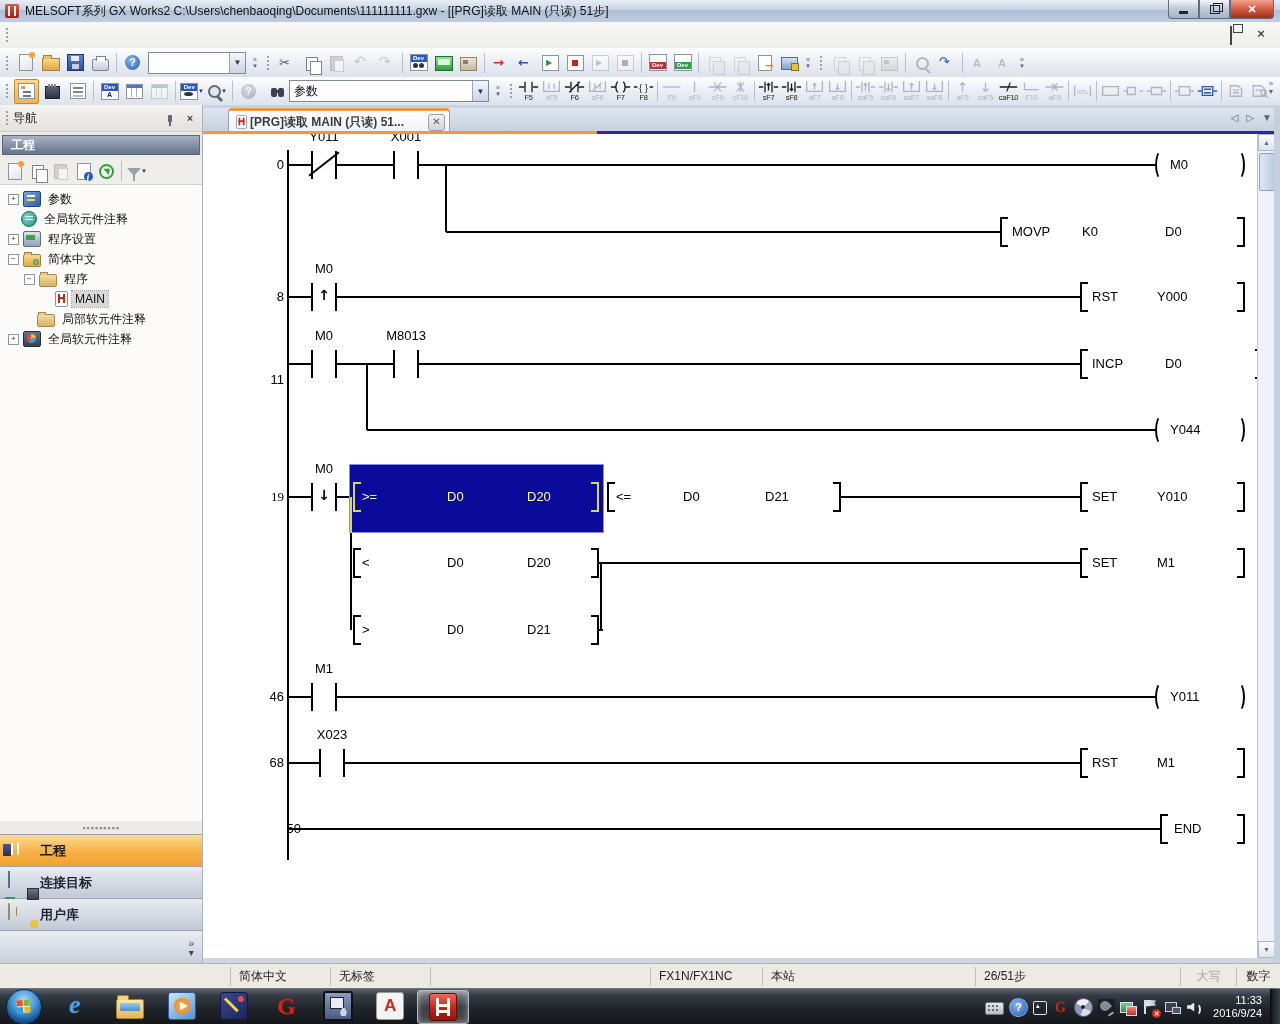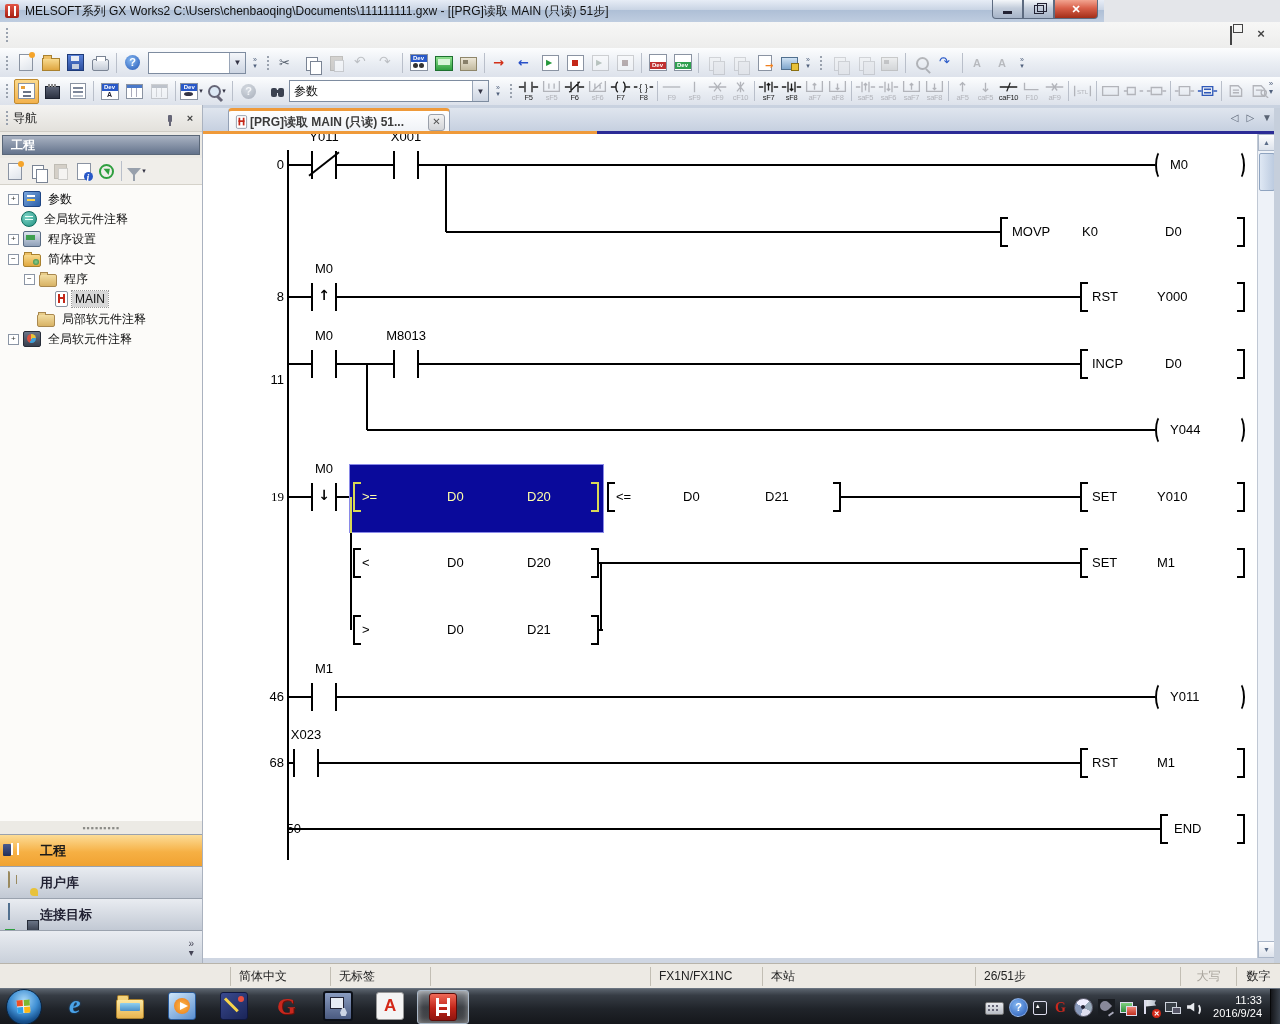--- a/index.html
+++ b/index.html
@@ -1,20 +1,20 @@
 <!DOCTYPE html>
 <html><head>
 <meta charset="utf-8">
 <style>
   html,body{margin:0;padding:0}
   body{width:1280px;height:1024px;overflow:hidden;font-family:"Liberation Sans",sans-serif;background:#e4e6ea;position:relative}
   i{font-style:normal}
 
   
-  .titlebar{position:absolute;left:0;top:0;width:1104px;height:22px;background:linear-gradient(180deg,#e7edf6 0%,#c9d4e4 45%,#aebfd6 46%,#bfcde0 100%);border-bottom:1px solid #8fa1ba;display:flex;align-items:center}
+  .titlebar{position:absolute;left:0;top:0;width:1280px;height:22px;background:linear-gradient(180deg,#e7edf6 0%,#c9d4e4 45%,#aebfd6 46%,#bfcde0 100%);border-bottom:1px solid #8fa1ba;display:flex;align-items:center}
   .appico{width:14px;height:14px;margin:0 6px 0 5px;background:linear-gradient(#e35546,#a51e12);border-radius:2px;position:relative}
   .appico::before{content:"";position:absolute;left:3px;top:2px;width:2px;height:10px;background:#fff}
   .appico::after{content:"";position:absolute;right:3px;top:2px;width:2px;height:10px;background:#fff}
   .titletext{font-size:12px;color:#111;white-space:nowrap}
   .winbtns{position:absolute;right:6px;top:0;display:flex}
   .wbtn{width:29px;height:18px;border:1px solid #5d6b80;border-top:none;background:linear-gradient(#f4f7fa,#c3cddb 45%,#a6b4c8);display:flex;align-items:center;justify-content:center;color:#223;font-size:11px}
   .wbtn.first{border-radius:0 0 0 4px}
   .wbtn.close{background:linear-gradient(#f2a490,#d9604a 45%,#a22e18);border-radius:0 0 4px 0;color:#fff;font-weight:bold;width:42px}
   .glyph-min{width:9px;height:3px;background:#223;margin-top:6px}
   .glyph-restore{width:8px;height:7px;border:1px solid #223;position:relative;background:transparent}
@@ -757,26 +757,26 @@
         <span class="tlabel">全局软元件注释</span>
       </div>
     </div>
   <div class="nav-split">▪▪▪▪▪▪▪▪▪</div>
   <div>
       <div class="navbtn active">
         <span class="bico"><span class="b-proj"></span></span>
         <span>工程</span>
       </div>
       <div class="navbtn">
+        <span class="bico"><span class="b-conn"></span></span>
+        <span>连接目标</span>
+      </div>
+      <div class="navbtn">
         <span class="bico"><span class="b-user"></span></span>
         <span>用户库</span>
-      </div>
-      <div class="navbtn">
-        <span class="bico"><span class="b-conn"></span></span>
-        <span>连接目标</span>
       </div>
     </div>
   <div class="nav-footer">
     <span class="chev">»<br>▾</span>
   </div>
 </div>
 
 <div class="doc-bg"></div>
 <div class="tabstrip">
   <div class="tab">
@@ -848,21 +848,21 @@
       <i class="lbar b2"></i>
       <span class="llab">M8013</span>
     </div>
     <div class="lv" style="left: 163px; top: 230px; width: 2px; height: 66px; background: rgb(0, 0, 0);"></div>
     <div class="lh" style="left: 164px; top: 295px; width: 790px; height: 2px; background: rgb(0, 0, 0);"></div>
     <div class="lcoil" style="left: 952px; top: 281px;">
       <i class="arcl"></i>
       <i class="arcr"></i>
       <span class="clab">Y044</span>
     </div>
-    <div class="linstr" style="left: 877px; top: 215px; width: 165px;">
+    <div class="linstr" style="left: 877px; top: 215px; width: 165px; padding-left: 18px;">
       <i class="lbr"></i>
       <i class="rbr"></i>
       <span class="ipart" style="left:12px">INCP</span>
       <span class="ipart" style="left:85px">D0</span>
     </div>
     <div class="lstep" style="left: 41px; top: 354px; font-family: Liberation Serif, serif;">19</div>
     <div class="lh" style="left: 85px; top: 362px; width: 65px; height: 2px; background: rgb(0, 0, 0);"></div>
     <div class="lcontact" style="left: 108px; top: 349px;">
       <i class="lbar b1"></i>
       <i class="lbar b2"></i>
@@ -923,21 +923,21 @@
       <i class="lbar b2"></i>
       <span class="llab">M1</span>
     </div>
     <div class="lcoil" style="left: 952px; top: 548px;">
       <i class="arcl"></i>
       <i class="arcr"></i>
       <span class="clab">Y011</span>
     </div>
     <div class="lstep" style="left: 41px; top: 620px;">68</div>
     <div class="lh" style="left: 85px; top: 628px; width: 792px; height: 2px; background: rgb(0, 0, 0);"></div>
-    <div class="lcontact" style="left: 90px; top: 615px;">
+    <div class="lcontact" style="left: 116px; top: 615px;">
       <i class="lbar b1"></i>
       <i class="lbar b2"></i>
       <span class="llab">X023</span>
     </div>
     <div class="linstr" style="left: 877px; top: 614px; width: 165px;">
       <i class="lbr"></i>
       <i class="rbr"></i>
       <span class="ipart" style="left:12px">RST</span>
       <span class="ipart" style="left:77px">M1</span>
     </div>

